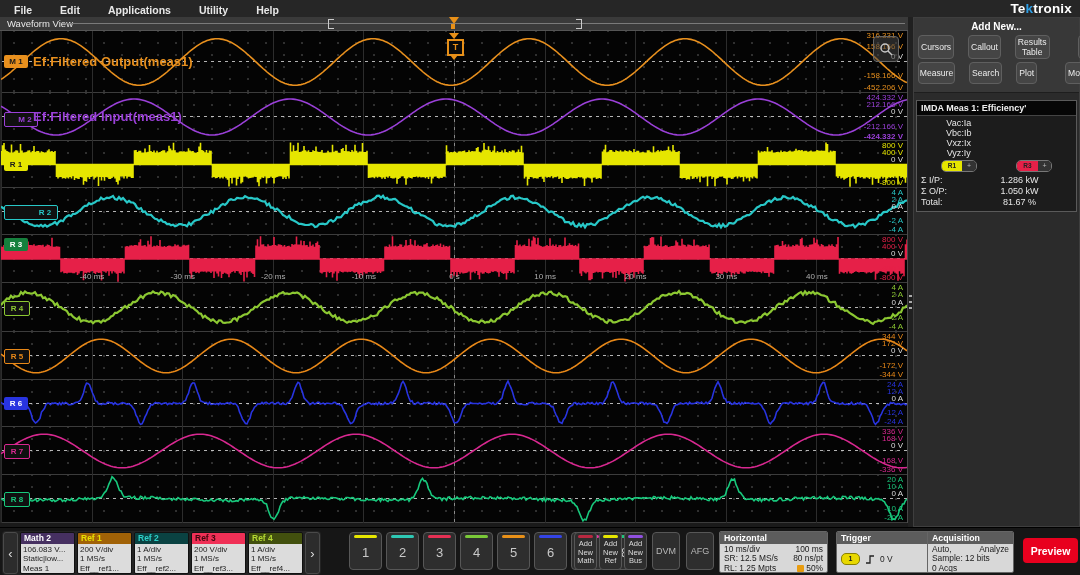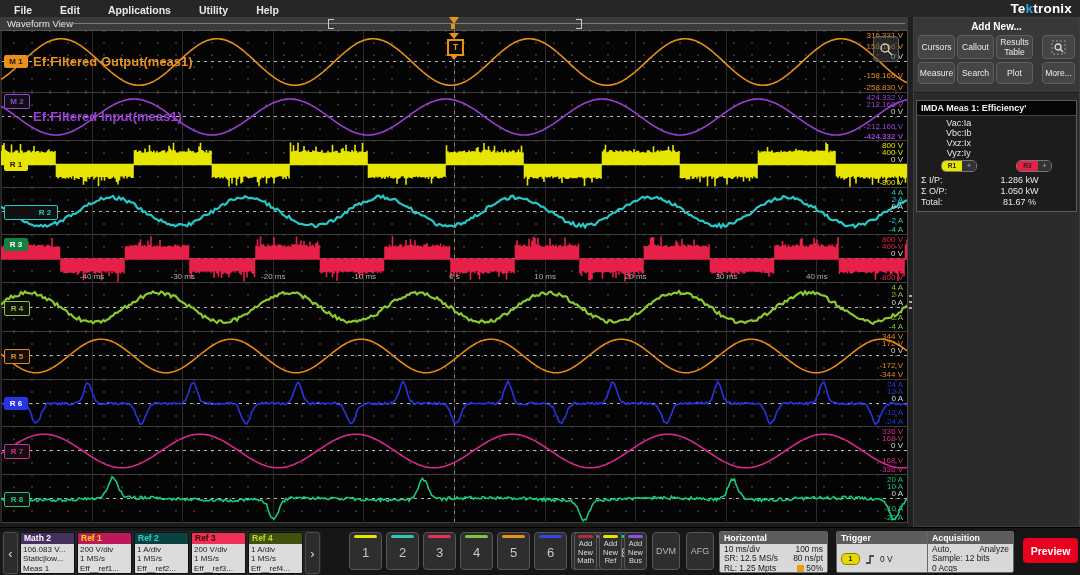--- a/index.html
+++ b/index.html
@@ -41,21 +41,21 @@
   #wfzoombtn{position:absolute;left:872px;top:5px;width:24px;height:24px;background:rgba(70,70,70,.55);
         border:1px solid #666;border-radius:4px;z-index:7;display:flex;align-items:center;justify-content:center;}
   
   #splitter{position:absolute;left:908px;top:0;width:5px;height:510px;background:#202020;}
   .grip{position:absolute;left:1px;top:278px;width:3px;height:16px;
         background:repeating-linear-gradient(180deg,#aaa 0 2px,transparent 2px 6px);}
   
   #rightcol{position:absolute;left:913px;top:0;width:167px;height:510px;background:#2b2b2b;border:1px solid #3e3e3e;box-sizing:border-box;}
   #addnew{padding:2px 4px 5px 4px;background:#383838;border-bottom:1px solid #1e1e1e;}
   #addnewtitle{text-align:center;color:#fff;font-size:10px;font-weight:bold;margin:1px 0 3px 0;}
-  .toolrow{display:flex;gap:2px;margin-bottom:3px;}
+  .toolrow{display:flex;gap:14px;margin-bottom:3px;}
   .toolbtn{background:#454545;border:1px solid #5f5f5f;border-radius:4px;color:#ececec;font-size:8.6px;
         min-height:22px;display:flex;align-items:center;justify-content:center;text-align:center;padding:1px 2px;box-sizing:border-box;cursor:default;}
   .tb1{width:37px;}
   .toolspacer{width:5px;}
   .tbz{width:33px;}
   
   #resultsbadge{margin:7px 2px 0 2px;border:1px solid #5a5a5a;background:#1c1c1c;}
   #rbheader{background:#060606;color:#f0f0f0;font-size:9px;font-weight:bold;padding:2px 4px;border-bottom:1px solid #444;white-space:nowrap;}
   #rbbody{padding:2px 4px 4px 4px;color:#e6e6e6;font-size:9px;}
   .rbpair{display:flex;flex-direction:column;}
@@ -175,22 +175,22 @@
             <path stroke-width="1.6" d="M0 422.7L2 421.4L4 420.0L6 418.6L8 417.3L10 416.0L12 414.7L14 413.4L16 412.2L18 411.0L20 409.9L22 408.9L24 407.9L26 407.0L28 406.2L30 405.5L32 404.8L34 404.3L36 403.9L38 403.5L40 403.3L42 403.2L44 403.2L46 403.3L48 403.5L50 403.9L52 404.3L54 404.8L56 405.5L58 406.2L60 407.0L62 407.9L64 408.9L66 409.9L68 411.0L70 412.2L72 413.4L74 414.7L76 416.0L78 417.3L80 418.6L82 420.0L84 421.4L86 422.7L88 424.0L90 425.3L92 426.6L94 427.8L96 429.0L98 430.1L100 431.1L102 432.1L104 433.0L106 433.8L108 434.5L110 435.2L112 435.7L114 436.1L116 436.5L118 436.7L120 436.8L122 436.8L124 436.7L126 436.5L128 436.1L130 435.7L132 435.2L134 434.5L136 433.8L138 433.0L140 432.1L142 431.1L144 430.1L146 429.0L148 427.8L150 426.6L152 425.3L154 424.0L156 422.7L158 421.4L160 420.0L162 418.6L164 417.3L166 416.0L168 414.7L170 413.4L172 412.2L174 411.0L176 409.9L178 408.9L180 407.9L182 407.0L184 406.2L186 405.5L188 404.8L190 404.3L192 403.9L194 403.5L196 403.3L198 403.2L200 403.2L202 403.3L204 403.5L206 403.9L208 404.3L210 404.8L212 405.5L214 406.2L216 407.0L218 407.9L220 408.9L222 409.9L224 411.0L226 412.2L228 413.4L230 414.7L232 416.0L234 417.3L236 418.6L238 420.0L240 421.4L242 422.7L244 424.0L246 425.3L248 426.6L250 427.8L252 429.0L254 430.1L256 431.1L258 432.1L260 433.0L262 433.8L264 434.5L266 435.2L268 435.7L270 436.1L272 436.5L274 436.7L276 436.8L278 436.8L280 436.7L282 436.5L284 436.1L286 435.7L288 435.2L290 434.5L292 433.8L294 433.0L296 432.1L298 431.1L300 430.1L302 429.0L304 427.8L306 426.6L308 425.3L310 424.0L312 422.7L314 421.4L316 420.0L318 418.6L320 417.3L322 416.0L324 414.7L326 413.4L328 412.2L330 411.0L332 409.9L334 408.9L336 407.9L338 407.0L340 406.2L342 405.5L344 404.8L346 404.3L348 403.9L350 403.5L352 403.3L354 403.2L356 403.2L358 403.3L360 403.5L362 403.9L364 404.3L366 404.8L368 405.5L370 406.2L372 407.0L374 407.9L376 408.9L378 409.9L380 411.0L382 412.2L384 413.4L386 414.7L388 416.0L390 417.3L392 418.6L394 420.0L396 421.4L398 422.7L400 424.0L402 425.3L404 426.6L406 427.8L408 429.0L410 430.1L412 431.1L414 432.1L416 433.0L418 433.8L420 434.5L422 435.2L424 435.7L426 436.1L428 436.5L430 436.7L432 436.8L434 436.8L436 436.7L438 436.5L440 436.1L442 435.7L444 435.2L446 434.5L448 433.8L450 433.0L452 432.1L454 431.1L456 430.1L458 429.0L460 427.8L462 426.6L464 425.3L466 424.0L468 422.7L470 421.4L472 420.0L474 418.6L476 417.3L478 416.0L480 414.7L482 413.4L484 412.2L486 411.0L488 409.9L490 408.9L492 407.9L494 407.0L496 406.2L498 405.5L500 404.8L502 404.3L504 403.9L506 403.5L508 403.3L510 403.2L512 403.2L514 403.3L516 403.5L518 403.9L520 404.3L522 404.8L524 405.5L526 406.2L528 407.0L530 407.9L532 408.9L534 409.9L536 411.0L538 412.2L540 413.4L542 414.7L544 416.0L546 417.3L548 418.6L550 420.0L552 421.4L554 422.7L556 424.0L558 425.3L560 426.6L562 427.8L564 429.0L566 430.1L568 431.1L570 432.1L572 433.0L574 433.8L576 434.5L578 435.2L580 435.7L582 436.1L584 436.5L586 436.7L588 436.8L590 436.8L592 436.7L594 436.5L596 436.1L598 435.7L600 435.2L602 434.5L604 433.8L606 433.0L608 432.1L610 431.1L612 430.1L614 429.0L616 427.8L618 426.6L620 425.3L622 424.0L624 422.7L626 421.4L628 420.0L630 418.6L632 417.3L634 416.0L636 414.7L638 413.4L640 412.2L642 411.0L644 409.9L646 408.9L648 407.9L650 407.0L652 406.2L654 405.5L656 404.8L658 404.3L660 403.9L662 403.5L664 403.3L666 403.2L668 403.2L670 403.3L672 403.5L674 403.9L676 404.3L678 404.8L680 405.5L682 406.2L684 407.0L686 407.9L688 408.9L690 409.9L692 411.0L694 412.2L696 413.4L698 414.7L700 416.0L702 417.3L704 418.6L706 420.0L708 421.4L710 422.7L712 424.0L714 425.3L716 426.6L718 427.8L720 429.0L722 430.1L724 431.1L726 432.1L728 433.0L730 433.8L732 434.5L734 435.2L736 435.7L738 436.1L740 436.5L742 436.7L744 436.8L746 436.8L748 436.7L750 436.5L752 436.1L754 435.7L756 435.2L758 434.5L760 433.8L762 433.0L764 432.1L766 431.1L768 430.1L770 429.0L772 427.8L774 426.6L776 425.3L778 424.0L780 422.7L782 421.4L784 420.0L786 418.6L788 417.3L790 416.0L792 414.7L794 413.4L796 412.2L798 411.0L800 409.9L802 408.9L804 407.9L806 407.0L808 406.2L810 405.5L812 404.8L814 404.3L816 403.9L818 403.5L820 403.3L822 403.2L824 403.2L826 403.3L828 403.5L830 403.9L832 404.3L834 404.8L836 405.5L838 406.2L840 407.0L842 407.9L844 408.9L846 409.9L848 411.0L850 412.2L852 413.4L854 414.7L856 416.0L858 417.3L860 418.6L862 420.0L864 421.4L866 422.7L868 424.0L870 425.3L872 426.6L874 427.8L876 429.0L878 430.1L880 431.1L882 432.1L884 433.0L886 433.8L888 434.5L890 435.2L892 435.7L894 436.1L896 436.5L898 436.7L900 436.8L902 436.8L904 436.7L906 436.5" fill="none" stroke="#d82890"></path>
             <path stroke-width="1.6" d="M0.0 467.4L1.5 468.6L3.0 469.4L4.5 467.1L6.0 467.9L7.5 468.3L9.0 469.7L10.5 467.0L12.0 467.5L13.5 469.0L15.0 469.0L16.5 470.1L18.0 467.3L19.5 467.6L21.0 469.9L22.5 469.2L24.0 467.8L25.5 469.7L27.0 469.5L28.5 467.7L30.0 469.7L31.5 470.0L33.0 469.1L34.5 467.9L36.0 470.4L37.5 469.6L39.0 467.8L40.5 468.6L42.0 469.9L43.5 469.1L45.0 468.0L46.5 468.9L48.0 467.9L49.5 469.2L51.0 470.2L52.5 468.8L54.0 470.5L55.5 469.8L57.0 468.9L58.5 467.8L60.0 468.0L61.5 470.3L63.0 469.2L64.5 470.4L66.0 468.3L67.5 468.7L69.0 469.3L70.5 467.6L72.0 469.6L73.5 469.5L75.0 469.6L76.5 468.4L78.0 467.0L79.5 467.5L81.0 467.7L82.5 468.4L84.0 466.7L85.5 468.8L87.0 467.0L88.5 468.1L90.0 467.5L91.5 466.9L93.0 468.6L94.5 468.2L96.0 466.9L97.5 466.8L99.0 466.5L100.5 466.5L102.0 463.9L103.5 461.6L105.0 460.2L106.5 457.0L108.0 452.9L109.5 449.9L111.0 445.7L112.5 447.1L114.0 449.0L115.5 450.7L117.0 455.2L118.5 459.4L120.0 459.9L121.5 463.3L123.0 466.0L124.5 465.9L126.0 465.7L127.5 465.3L129.0 465.3L130.5 467.3L132.0 466.4L133.5 465.4L135.0 468.2L136.5 468.1L138.0 468.2L139.5 465.3L141.0 465.9L142.5 468.1L144.0 465.7L145.5 467.7L147.0 467.0L148.5 467.5L150.0 465.5L151.5 465.6L153.0 466.3L154.5 466.9L156.0 466.3L157.5 467.9L159.0 466.4L160.5 468.0L162.0 468.5L163.5 468.2L165.0 468.0L166.5 467.9L168.0 467.3L169.5 467.7L171.0 469.2L172.5 467.3L174.0 468.6L175.5 468.8L177.0 466.6L178.5 467.7L180.0 468.7L181.5 467.6L183.0 468.3L184.5 469.4L186.0 467.3L187.5 468.8L189.0 468.6L190.5 469.5L192.0 467.5L193.5 467.2L195.0 467.6L196.5 468.2L198.0 468.7L199.5 469.2L201.0 468.8L202.5 469.9L204.0 470.0L205.5 469.2L207.0 470.0L208.5 469.5L210.0 468.0L211.5 469.7L213.0 470.3L214.5 469.3L216.0 468.2L217.5 468.3L219.0 469.2L220.5 468.6L222.0 470.5L223.5 468.7L225.0 468.8L226.5 470.1L228.0 470.7L229.5 469.0L231.0 470.6L232.5 470.4L234.0 470.1L235.5 469.7L237.0 470.2L238.5 468.3L240.0 468.1L241.5 468.4L243.0 469.9L244.5 467.6L246.0 468.9L247.5 468.8L249.0 468.4L250.5 467.6L252.0 468.8L253.5 467.6L255.0 468.6L256.5 468.4L258.0 469.8L259.5 468.9L261.0 469.4L262.5 471.7L264.0 472.6L265.5 473.0L267.0 478.4L268.5 482.8L270.0 486.2L271.5 487.0L273.0 488.4L274.5 486.2L276.0 483.5L277.5 480.9L279.0 475.6L280.5 472.5L282.0 470.1L283.5 470.9L285.0 467.7L286.5 469.1L288.0 467.2L289.5 466.1L291.0 466.0L292.5 467.5L294.0 467.5L295.5 466.4L297.0 466.8L298.5 466.3L300.0 466.8L301.5 467.3L303.0 465.7L304.5 467.1L306.0 466.6L307.5 466.9L309.0 468.3L310.5 468.1L312.0 466.4L313.5 468.1L315.0 468.2L316.5 466.4L318.0 466.3L319.5 467.6L321.0 466.9L322.5 467.8L324.0 467.0L325.5 467.9L327.0 468.4L328.5 468.2L330.0 466.6L331.5 466.5L333.0 466.7L334.5 466.7L336.0 467.2L337.5 467.7L339.0 468.9L340.5 467.5L342.0 468.9L343.5 468.4L345.0 466.5L346.5 466.5L348.0 466.7L349.5 467.4L351.0 466.6L352.5 466.8L354.0 469.5L355.5 467.9L357.0 467.5L358.5 468.2L360.0 469.5L361.5 469.3L363.0 469.6L364.5 469.4L366.0 467.7L367.5 469.0L369.0 468.7L370.5 468.6L372.0 469.0L373.5 469.1L375.0 470.0L376.5 468.6L378.0 467.5L379.5 470.3L381.0 467.6L382.5 469.2L384.0 468.0L385.5 469.6L387.0 470.4L388.5 468.4L390.0 469.3L391.5 469.0L393.0 468.3L394.5 468.3L396.0 469.2L397.5 469.8L399.0 468.4L400.5 468.6L402.0 467.8L403.5 469.1L405.0 468.8L406.5 467.7L408.0 470.3L409.5 468.0L411.0 466.4L412.5 466.7L414.0 463.4L415.5 460.3L417.0 458.1L418.5 452.8L420.0 449.2L421.5 447.3L423.0 449.9L424.5 449.9L426.0 452.3L427.5 457.9L429.0 460.1L430.5 464.2L432.0 465.0L433.5 466.3L435.0 466.9L436.5 467.5L438.0 466.6L439.5 467.0L441.0 469.5L442.5 467.1L444.0 467.5L445.5 469.3L447.0 466.3L448.5 466.0L450.0 468.1L451.5 468.7L453.0 467.6L454.5 467.9L456.0 465.9L457.5 467.6L459.0 467.6L460.5 467.2L462.0 468.6L463.5 466.3L465.0 466.1L466.5 466.9L468.0 465.9L469.5 465.5L471.0 466.8L472.5 468.3L474.0 466.8L475.5 467.4L477.0 467.3L478.5 467.6L480.0 467.7L481.5 465.6L483.0 466.0L484.5 466.9L486.0 467.3L487.5 467.7L489.0 465.7L490.5 466.4L492.0 467.5L493.5 467.2L495.0 468.1L496.5 465.8L498.0 467.3L499.5 466.2L501.0 467.4L502.5 467.9L504.0 466.9L505.5 467.5L507.0 465.9L508.5 466.8L510.0 466.9L511.5 468.5L513.0 467.0L514.5 468.2L516.0 468.3L517.5 468.1L519.0 466.9L520.5 467.9L522.0 466.3L523.5 466.3L525.0 469.1L526.5 467.8L528.0 467.3L529.5 466.5L531.0 468.1L532.5 468.3L534.0 468.2L535.5 467.3L537.0 469.5L538.5 467.8L540.0 468.1L541.5 470.0L543.0 467.1L544.5 470.3L546.0 467.5L547.5 468.8L549.0 467.8L550.5 469.9L552.0 468.2L553.5 470.4L555.0 468.8L556.5 467.8L558.0 468.8L559.5 469.3L561.0 470.4L562.5 467.8L564.0 469.6L565.5 470.4L567.0 470.0L568.5 469.9L570.0 469.1L571.5 471.8L573.0 472.2L574.5 474.5L576.0 475.6L577.5 479.6L579.0 483.2L580.5 486.8L582.0 489.8L583.5 488.3L585.0 488.9L586.5 484.7L588.0 480.5L589.5 479.0L591.0 474.5L592.5 472.2L594.0 471.0L595.5 468.9L597.0 470.0L598.5 468.7L600.0 469.3L601.5 470.1L603.0 470.0L604.5 467.7L606.0 468.8L607.5 469.5L609.0 469.6L610.5 468.0L612.0 468.1L613.5 467.5L615.0 469.3L616.5 469.3L618.0 467.3L619.5 467.2L621.0 468.6L622.5 468.0L624.0 467.3L625.5 468.5L627.0 466.9L628.5 466.9L630.0 467.6L631.5 468.8L633.0 467.1L634.5 466.9L636.0 466.7L637.5 466.9L639.0 467.1L640.5 467.4L642.0 466.7L643.5 467.0L645.0 466.5L646.5 467.2L648.0 467.0L649.5 466.9L651.0 468.2L652.5 465.5L654.0 465.7L655.5 467.6L657.0 466.3L658.5 466.7L660.0 466.1L661.5 468.0L663.0 465.7L664.5 467.0L666.0 467.5L667.5 467.7L669.0 468.4L670.5 465.3L672.0 467.3L673.5 466.0L675.0 467.3L676.5 466.4L678.0 467.0L679.5 467.6L681.0 468.1L682.5 468.5L684.0 466.9L685.5 467.5L687.0 468.1L688.5 468.9L690.0 465.9L691.5 468.0L693.0 468.0L694.5 468.3L696.0 466.5L697.5 467.6L699.0 466.8L700.5 468.3L702.0 467.0L703.5 468.2L705.0 468.2L706.5 469.3L708.0 469.6L709.5 467.1L711.0 467.6L712.5 469.5L714.0 467.3L715.5 469.6L717.0 467.5L718.5 468.0L720.0 466.2L721.5 465.4L723.0 465.0L724.5 463.7L726.0 457.7L727.5 455.6L729.0 451.3L730.5 448.1L732.0 449.0L733.5 448.0L735.0 453.7L736.5 456.7L738.0 460.9L739.5 461.7L741.0 463.8L742.5 465.8L744.0 468.2L745.5 468.4L747.0 468.0L748.5 468.2L750.0 467.7L751.5 468.0L753.0 469.8L754.5 468.0L756.0 468.8L757.5 469.9L759.0 467.6L760.5 470.4L762.0 468.0L763.5 469.2L765.0 468.1L766.5 468.6L768.0 469.6L769.5 467.6L771.0 468.3L772.5 470.0L774.0 469.8L775.5 469.9L777.0 468.6L778.5 467.0L780.0 467.1L781.5 469.7L783.0 469.5L784.5 469.2L786.0 468.4L787.5 468.2L789.0 469.5L790.5 469.0L792.0 468.0L793.5 466.4L795.0 466.4L796.5 467.6L798.0 467.1L799.5 467.3L801.0 466.3L802.5 469.0L804.0 466.5L805.5 466.4L807.0 466.8L808.5 467.3L810.0 467.4L811.5 466.0L813.0 465.6L814.5 467.5L816.0 467.6L817.5 467.1L819.0 465.7L820.5 467.0L822.0 467.8L823.5 466.8L825.0 467.5L826.5 465.6L828.0 468.1L829.5 468.2L831.0 467.0L832.5 465.5L834.0 466.7L835.5 468.4L837.0 467.6L838.5 467.5L840.0 468.4L841.5 465.4L843.0 465.5L844.5 465.5L846.0 467.5L847.5 467.2L849.0 465.4L850.5 465.5L852.0 467.7L853.5 468.4L855.0 466.3L856.5 466.0L858.0 465.6L859.5 467.8L861.0 466.3L862.5 468.3L864.0 466.4L865.5 468.6L867.0 468.8L868.5 468.6L870.0 466.9L871.5 469.2L873.0 468.7L874.5 467.6L876.0 467.8L877.5 467.6L879.0 468.6L880.5 468.4L882.0 469.8L883.5 470.8L885.0 473.8L886.5 475.5L888.0 480.5L889.5 482.7L891.0 488.8L892.5 487.9L894.0 488.5L895.5 485.6L897.0 484.3L898.5 478.6L900.0 477.9L901.5 473.0L903.0 472.9L904.5 469.5L906.0 468.0" fill="none" stroke="#18c87c"></path>
           </svg>
         <div id="lblayer">
             <div class="chbadge" style="top: 24px; background: rgb(232, 144, 30); color: rgb(26, 26, 26);">M 1</div>
             <div class="bigtracelabel" style="top: 23px; color: rgb(232, 144, 30);">Ef:Filtered Output(meas1)</div>
             <div class="scalelbl" style="top: 1px; color: rgb(232, 144, 30);">316.331 V</div>
             <div class="scalelbl" style="top: 12px; color: rgb(232, 144, 30);">158.166 V</div>
             <div class="scalelbl" style="top: 22px; color: rgb(221, 221, 221);">0 V</div>
             <div class="scalelbl" style="top: 41px; color: rgb(232, 144, 30);">-158.166 V</div>
-            <div class="scalelbl" style="top: 53px; color: rgb(232, 144, 30);">-258.830 V</div>
-            <div class="chbadge" style="top: 63px; background: rgb(16, 16, 16); border: 1px solid rgb(154, 64, 216); color: rgb(154, 64, 216);">M 2</div>
+            <div class="scalelbl" style="top: 53px; color: rgb(232, 144, 30);">-452.206 V</div>
+            <div class="chbadge" style="top: 81px; background: rgb(16, 16, 16); border: 1px solid rgb(154, 64, 216); color: rgb(154, 64, 216); padding-left: 8px;">M 2</div>
             <div class="bigtracelabel" style="top: 78px; color: rgb(154, 64, 216);">Ef:Filtered Input(meas1)</div>
             <div class="scalelbl" style="top: 63px; color: rgb(154, 64, 216);">424.332 V</div>
             <div class="scalelbl" style="top: 70px; color: rgb(154, 64, 216);">212.166 V</div>
             <div class="scalelbl" style="top: 77px; color: rgb(221, 221, 221);">0 V</div>
             <div class="scalelbl" style="top: 92px; color: rgb(154, 64, 216);">-212.166 V</div>
             <div class="scalelbl" style="top: 102px; color: rgb(154, 64, 216); font-weight: bold;">-424.332 V</div>
             <div class="chbadge" style="top: 126.5px; background: rgb(230, 230, 0); color: rgb(26, 26, 26);">R 1</div>
             <div class="scalelbl" style="top: 111px; color: rgb(230, 230, 0);">800 V</div>
             <div class="scalelbl" style="top: 118px; color: rgb(230, 230, 0);">400 V</div>
             <div class="scalelbl" style="top: 125px; color: rgb(221, 221, 221);">0 V</div>
@@ -332,21 +332,21 @@
       <span id="fbadges" style="display:flex;gap:2px;">
           <div class="fbadge">
             <div class="fbhdr" style="background: rgb(70, 48, 97); color: rgb(255, 255, 255);">Math 2</div>
             <div class="fbbody">
               <div>106.083 V...</div>
               <div>Static|low...</div>
               <div>Meas 1</div>
             </div>
           </div>
           <div class="fbadge">
-            <div class="fbhdr" style="background: #be185d; color: rgb(232, 224, 0);">Ref 1</div>
+            <div class="fbhdr" style="background: #a16207; color: rgb(232, 224, 0);">Ref 1</div>
             <div class="fbbody">
               <div>200 V/div</div>
               <div>1 MS/s</div>
               <div>Eff__ref1...</div>
             </div>
           </div>
           <div class="fbadge">
             <div class="fbhdr" style="background: rgb(10, 66, 66); color: rgb(46, 208, 200);">Ref 2</div>
             <div class="fbbody">
               <div>1 A/div</div>

